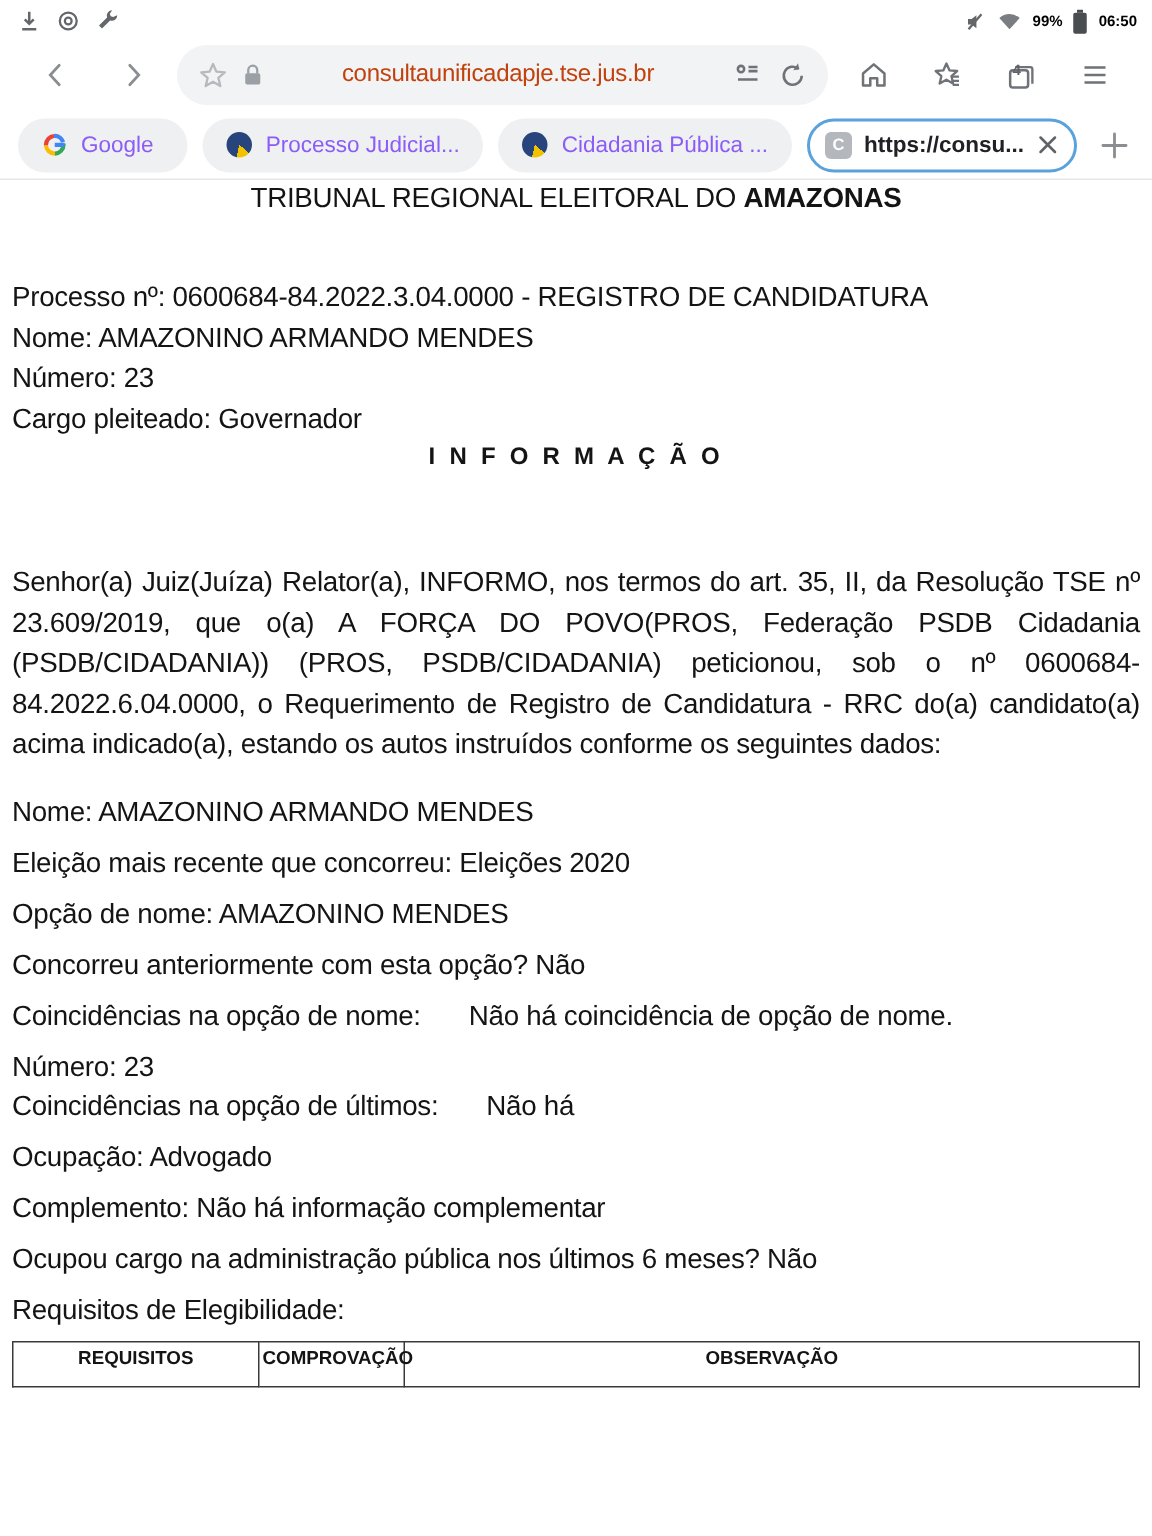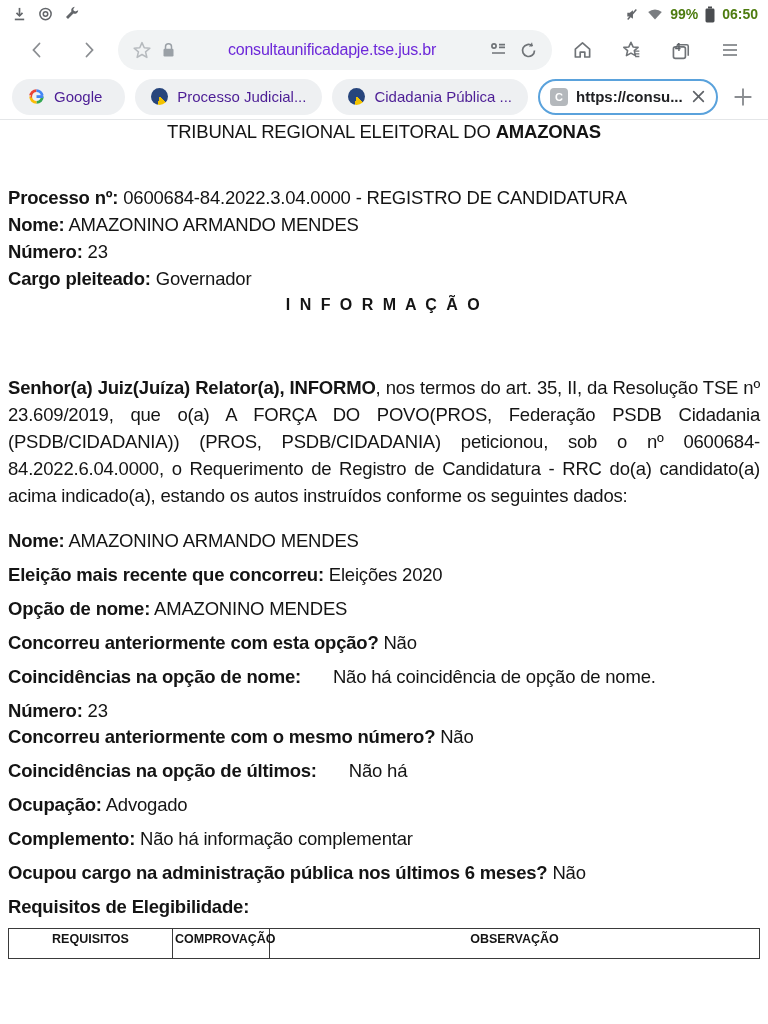--- a/index.html
+++ b/index.html
@@ -3,42 +3,42 @@
 <meta charset="utf-8">
 <style>
   html,body{margin:0;padding:0}
   body{
     width:768px;height:1024px;overflow:hidden;background:#fff;
     font-family:"Liberation Sans",sans-serif;color:#111;
   }
   
   .status-bar{height:26px;display:flex;align-items:center;justify-content:space-between;padding:2px 10px 0 12px;box-sizing:border-box}
   .status-left{display:flex;align-items:center;gap:11px}
-  .status-right{display:flex;align-items:center;gap:7px;color:#4d7c0f;font-size:14px;font-weight:bold}
+  .status-right{display:flex;align-items:center;gap:7px;color:#000000;font-size:10px;font-weight:bold}
   .sicon{display:inline-flex;align-items:center;justify-content:center}
   
   .toolbar{height:48px;display:flex;align-items:center;padding:0 14px;box-sizing:border-box;gap:6px}
   .nav-btn{width:46px;height:40px;display:flex;align-items:center;justify-content:center}
   .address-pill{flex:1;height:40px;background:#f1f3f4;border-radius:22px;display:flex;align-items:center;padding:0 14px;gap:10px;box-sizing:border-box;min-width:0}
-  .url-text{flex:1;text-align:center;font-size:16px;color:#6d28d9;letter-spacing:-0.2px;white-space:nowrap;overflow:hidden}
+  .url-text{flex:1;text-align:center;font-size:16px;color:#c2410c;letter-spacing:-0.2px;white-space:nowrap;overflow:hidden}
   .tb-right{display:flex;align-items:center}
   .tb-btn{width:49px;height:40px;display:flex;align-items:center;justify-content:center;position:relative}
   .tab-count{position:absolute;top:13px;left:19px;font-size:10px;font-weight:bold;color:#5f6368;line-height:1}
   
   .tab-bar{height:46px;display:flex;align-items:center;padding:0 12px;gap:10px;border-bottom:1px solid #e4e6e8;box-sizing:border-box}
-  .tab{height:36px;border-radius:18px;background:#eef0f2;display:flex;align-items:center;gap:9px;padding:0 16px;font-size:15px;color:#4c1d95;white-space:nowrap;box-sizing:border-box}
+  .tab{height:36px;border-radius:18px;background:#eef0f2;display:flex;align-items:center;gap:9px;padding:0 16px;font-size:15px;color:#8b5cf6;white-space:nowrap;box-sizing:border-box}
   .tab.wide{width:174px}
   .tab.active{background:#fff;border:2px solid #5aa2dc;color:#202124;font-weight:bold;padding:0 10px;gap:8px}
   .favicon-pje{width:17px;height:17px;border-radius:50%;background:conic-gradient(from 130deg,#f2c200 0 62deg,#27457c 62deg 360deg);flex:0 0 auto}
   .favicon-c{width:18px;height:18px;border-radius:4px;background:#b4b8bc;color:#fff;font-size:11px;font-weight:bold;display:flex;align-items:center;justify-content:center;flex:0 0 auto}
   .newtab-btn{width:46px;height:36px;border-radius:10px;display:flex;align-items:center;justify-content:center;margin-left:2px}
   
   .page{padding:0 8px;font-size:18.5px;letter-spacing:-0.2px;color:#141414}
   .doc-title{text-align:center;line-height:24px}
-  .lbl{font-weight:bold}
+  .lbl{font-weight:normal}
   .head-block{margin-top:40px;line-height:27px}
   .informacao{margin-top:0;text-align:center;font-weight:bold;letter-spacing:2.5px;line-height:26px;font-size:16px}
   .paragraph{margin-top:56px;text-align:justify;line-height:27px}
   .details{margin-top:0}
   .detail-line{line-height:26px;margin-bottom:8px}
   .detail-line.tight{margin-bottom:0}
   .gap-val{margin-left:32px}
   
   .req-table{width:100%;border-collapse:collapse;margin-top:0;table-layout:fixed}
   .req-table th{border:1.5px solid #3a3a3a;font-size:12.5px;font-weight:bold;padding:3px 2px 12px;text-align:center;letter-spacing:0}
@@ -212,21 +212,20 @@
 
   <p class="paragraph"><span class="lbl">Senhor(a) Juiz(Juíza) Relator(a), INFORMO</span><span>, nos termos do art. 35, II, da Resolução TSE nº 23.609/2019, que o(a) A FORÇA DO POVO(PROS, Federação PSDB Cidadania (PSDB/CIDADANIA)) (PROS, PSDB/CIDADANIA) peticionou, sob o nº 0600684-84.2022.6.04.0000, o Requerimento de Registro de Candidatura - RRC do(a) candidato(a) acima indicado(a), estando os autos instruídos conforme os seguintes dados:</span></p>
 
   <div class="details">
     <div class="detail-line"><span class="lbl">Nome:</span><span> AMAZONINO ARMANDO MENDES</span></div>
     <div class="detail-line"><span class="lbl">Eleição mais recente que concorreu:</span><span> Eleições 2020</span></div>
     <div class="detail-line"><span class="lbl">Opção de nome:</span><span> AMAZONINO MENDES</span></div>
     <div class="detail-line"><span class="lbl">Concorreu anteriormente com esta opção?</span><span> Não</span></div>
     <div class="detail-line"><span class="lbl">Coincidências na opção de nome:</span><span class="gap-val">Não há coincidência de opção de nome.</span></div>
     <div class="detail-line tight"><span class="lbl">Número:</span><span> 23</span></div>
-    <div class="detail-line"><span class="lbl">Concorreu anteriormente com o mesmo número?</span><span> Não</span></div>
     <div class="detail-line"><span class="lbl">Coincidências na opção de últimos:</span><span class="gap-val">Não há</span></div>
     <div class="detail-line"><span class="lbl">Ocupação:</span><span> Advogado</span></div>
     <div class="detail-line"><span class="lbl">Complemento:</span><span> Não há informação complementar</span></div>
     <div class="detail-line"><span class="lbl">Ocupou cargo na administração pública nos últimos 6  meses?</span><span> Não</span></div>
     <div class="detail-line"><span class="lbl">Requisitos de Elegibilidade:</span></div>
   </div>
 
   <table class="req-table">
     <colgroup>
         <col style="width:164px">

